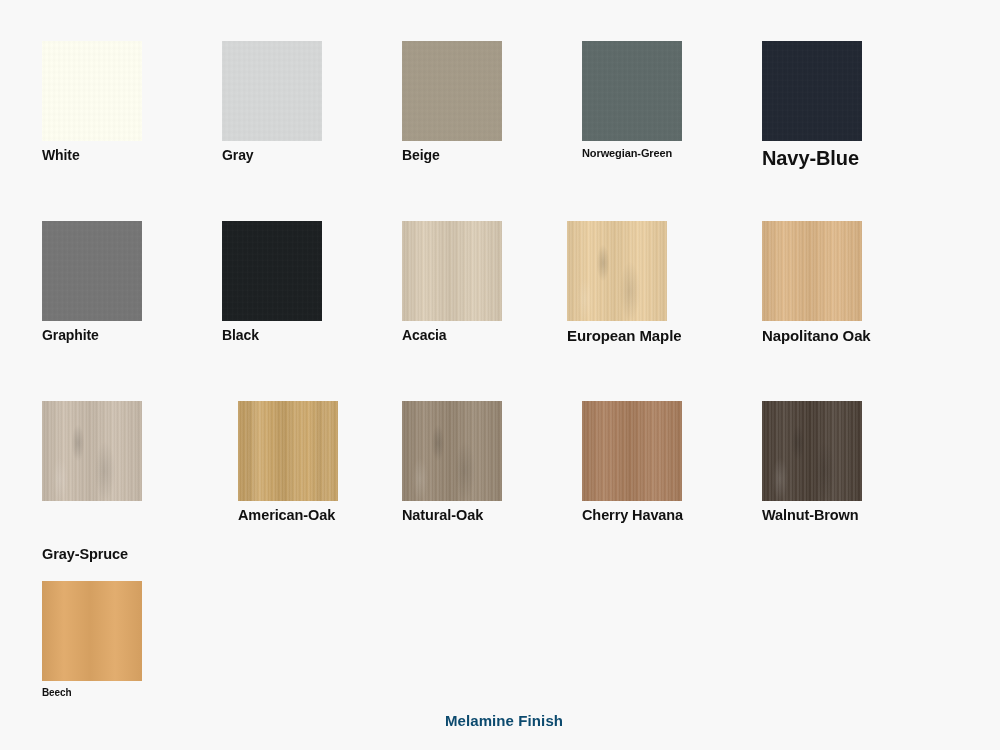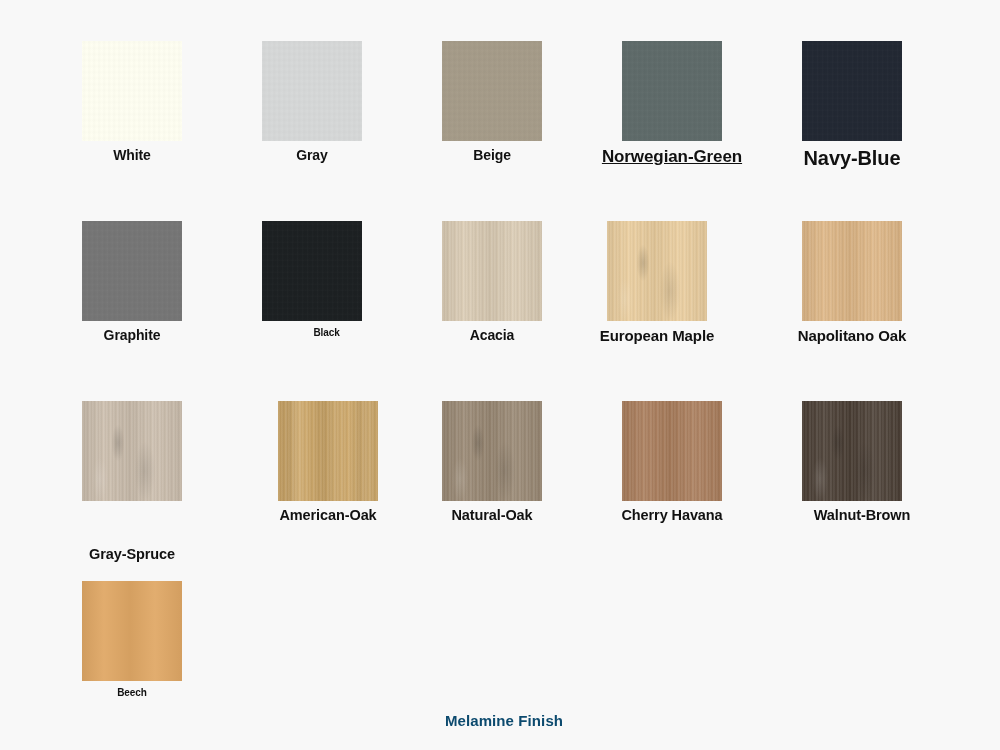--- a/index.html
+++ b/index.html
@@ -20,21 +20,21 @@
     left: 0;
     top: 0;
     width: 1000px;
     height: 750px;
   }
 
   .swatch-cell {
     position: absolute;
     display: flex;
     flex-direction: column;
-    align-items: center;
+    align-items: flex-start;
     width: 180px;
   }
 
   .swatch-tile {
     width: 100px;
     height: 100px;
     position: relative;
     overflow: hidden;
     flex: none;
   }
@@ -130,39 +130,39 @@
     <div class="swatch-cell" style="left: 402px; top: 41px;">
       <div class="swatch-tile" style="background: rgb(166, 156, 137);">
         <div class="grain grain-solid-noise"></div>
       </div>
       <div class="swatch-label" style="font-size: 14px;">Beige</div>
     </div>
     <div class="swatch-cell" style="left: 582px; top: 41px;">
       <div class="swatch-tile" style="background: rgb(95, 107, 106);">
         <div class="grain grain-solid-noise"></div>
       </div>
-      <div class="swatch-label" style="font-size: 17px; text-decoration: underline;">Norwegian-Green</div>
+      <div class="swatch-label" style="font-size: 11px;">Norwegian-Green</div>
     </div>
     <div class="swatch-cell" style="left: 762px; top: 41px;">
       <div class="swatch-tile" style="background: rgb(34, 40, 51);">
         <div class="grain grain-solid-noise"></div>
       </div>
       <div class="swatch-label" style="font-size: 20px;">Navy-Blue</div>
     </div>
     <div class="swatch-cell" style="left: 42px; top: 221px;">
       <div class="swatch-tile" style="background: rgb(118, 118, 118);">
         <div class="grain grain-solid-noise"></div>
       </div>
       <div class="swatch-label" style="font-size: 14px;">Graphite</div>
     </div>
     <div class="swatch-cell" style="left: 222px; top: 221px;">
       <div class="swatch-tile" style="background: rgb(28, 32, 34);">
         <div class="grain grain-solid-noise"></div>
       </div>
-      <div class="swatch-label" style="font-size: 10px; margin-left: 29px;">Black</div>
+      <div class="swatch-label" style="font-size: 14px;">Black</div>
     </div>
     <div class="swatch-cell" style="left: 402px; top: 221px;">
       <div class="swatch-tile" style="background: rgb(220, 205, 181);">
         <div class="grain grain-shade"></div>
         <div class="grain grain-fine"></div>
       </div>
       <div class="swatch-label" style="font-size: 14px;">Acacia</div>
     </div>
     <div class="swatch-cell" style="left: 567px; top: 221px;">
       <div class="swatch-tile" style="background: rgb(236, 207, 159);">
@@ -209,21 +209,21 @@
         <div class="grain grain-fine"></div>
       </div>
       <div class="swatch-label" style="font-size: 14.5px;">Cherry Havana</div>
     </div>
     <div class="swatch-cell" style="left: 762px; top: 401px;">
       <div class="swatch-tile" style="background: rgb(75, 63, 53);">
         <div class="grain grain-shade"></div>
         <div class="grain grain-knot"></div>
         <div class="grain grain-fine"></div>
       </div>
-      <div class="swatch-label" style="font-size: 14.5px; margin-left: 20px;">Walnut-Brown</div>
+      <div class="swatch-label" style="font-size: 14.5px;">Walnut-Brown</div>
     </div>
     <div class="swatch-cell" style="left: 42px; top: 581px;">
       <div class="swatch-tile" style="background: rgb(224, 168, 102);">
         <div class="grain grain-shade"></div>
       </div>
       <div class="swatch-label" style="font-size: 10px;">Beech</div>
     </div>
   </div>
 <div id="board-caption">Melamine Finish</div>
 

